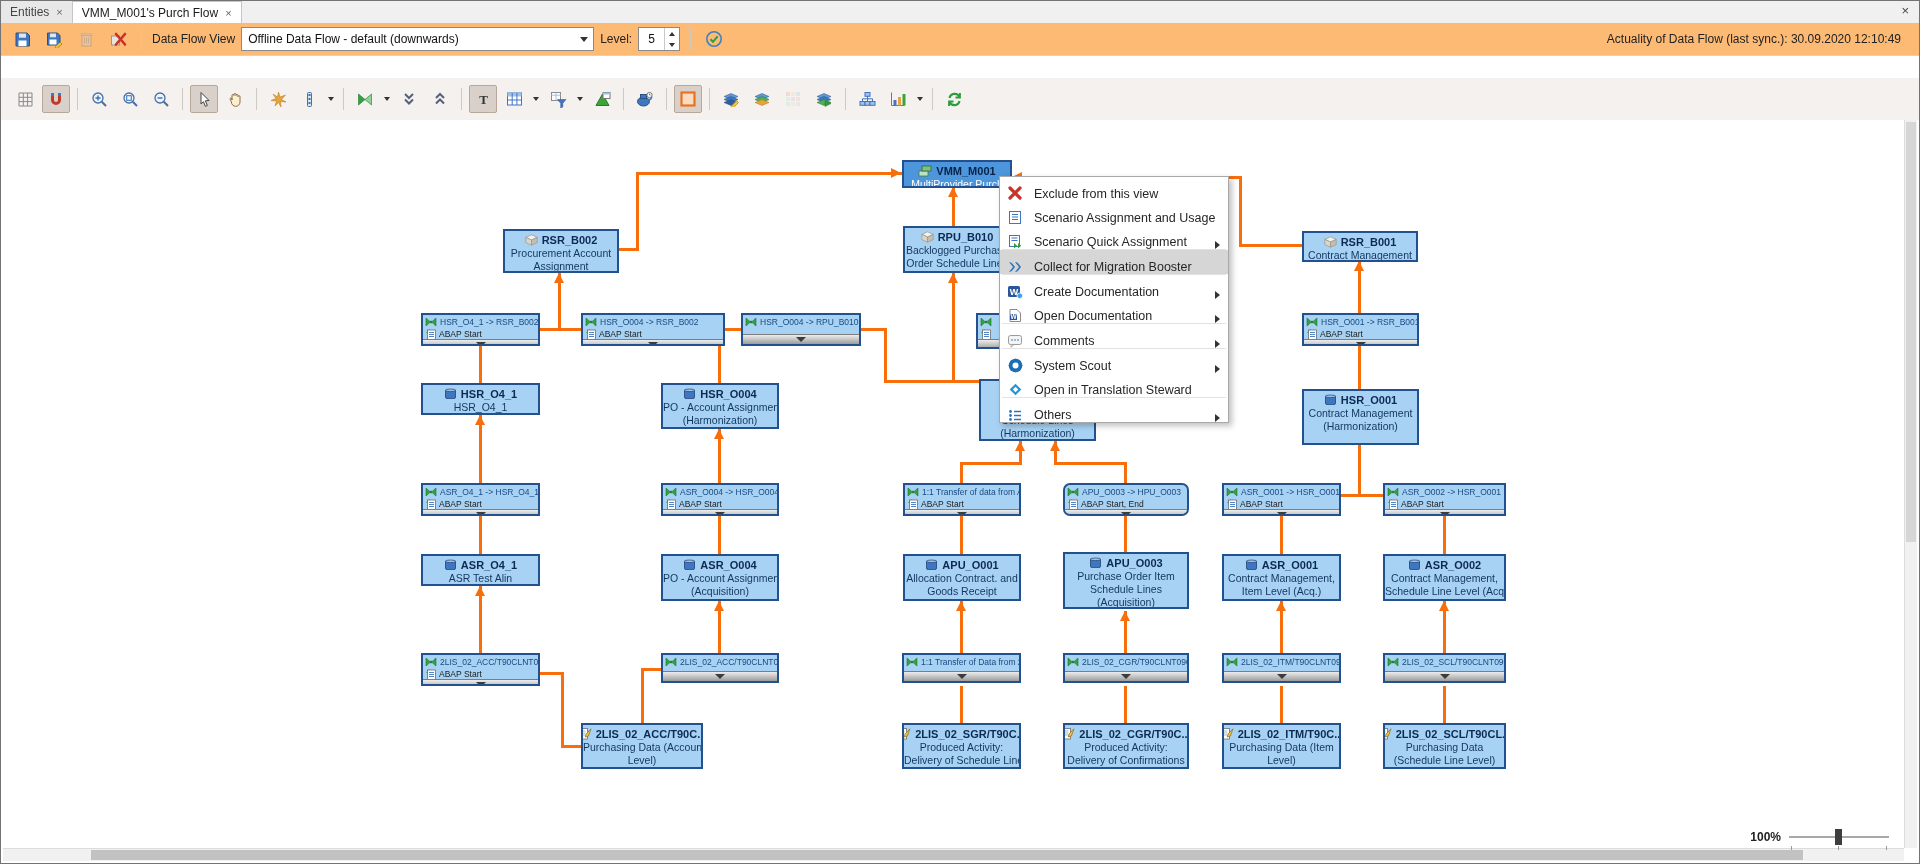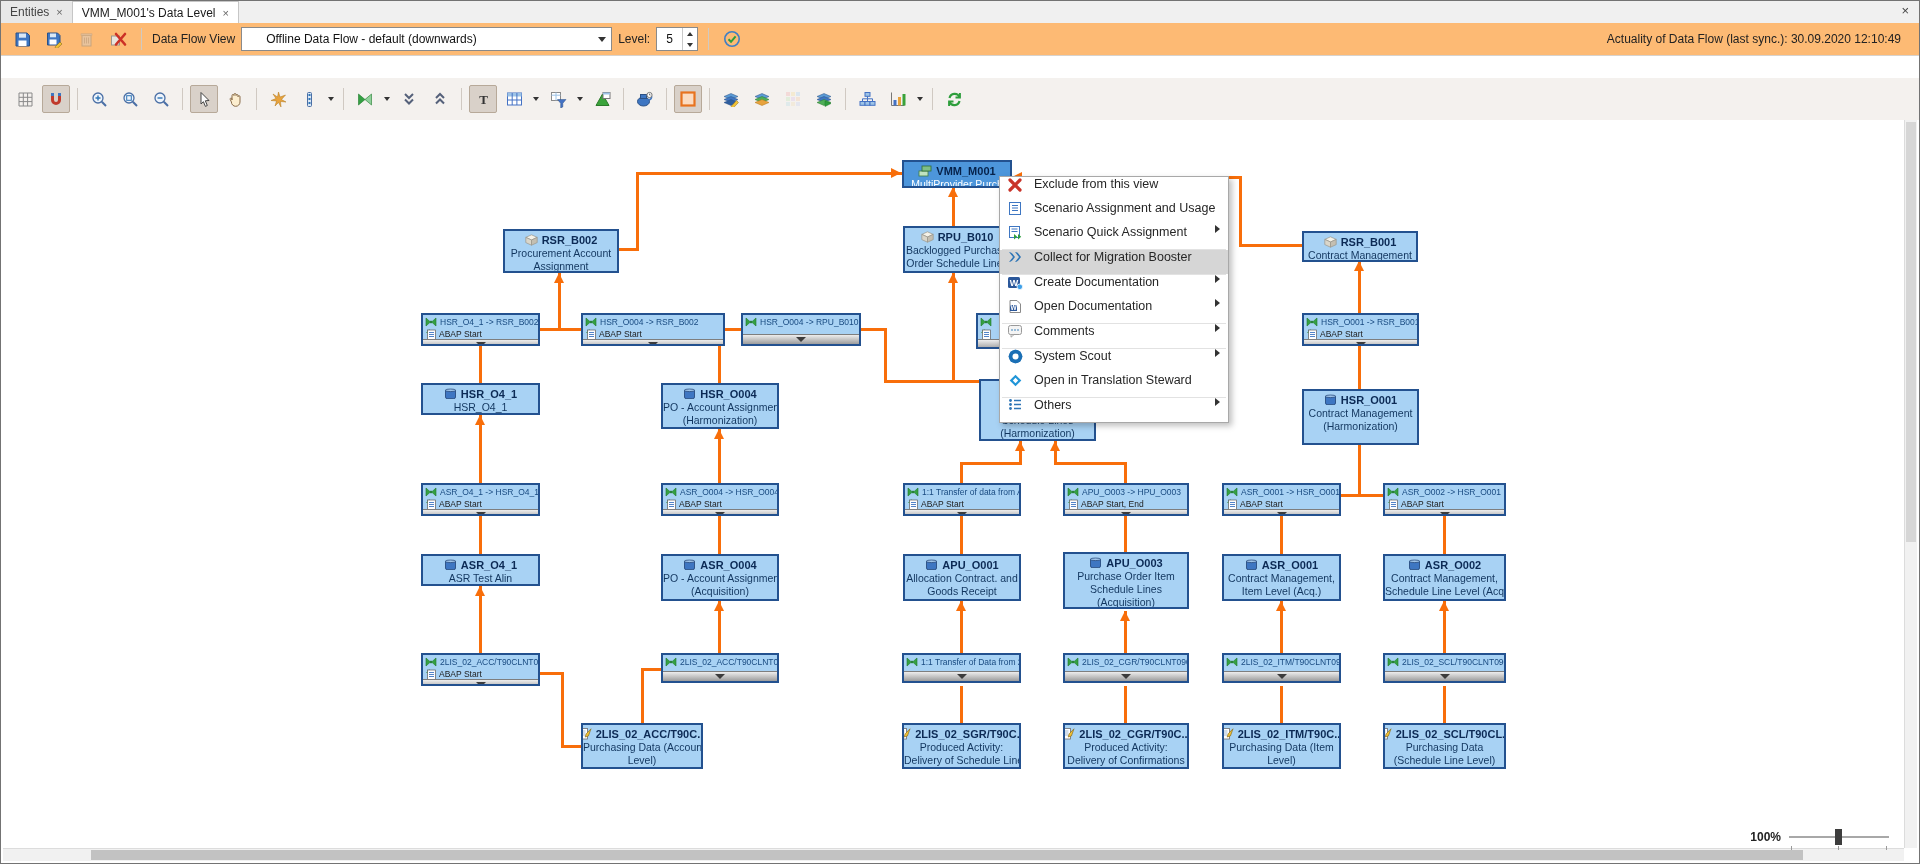--- a/index.html
+++ b/index.html
@@ -10,21 +10,21 @@
   .tab{display:flex;align-items:center;gap:7px;padding:0 9px;font-size:12px;color:#444;background:#e8e8e8;border-right:1px solid #c6c6c6;cursor:default;}
   .tab.active{background:#fff;color:#1a1a1a;border-top:1px solid #c6c6c6;margin-bottom:-1px;}
   .tabx{font-size:11px;color:#666;}
   .winclose{margin-left:auto;padding:2px 10px;font-size:13px;color:#444;}
   
   .tb1{position:absolute;left:0;top:22px;right:0;height:32px;background:#fdba74;border-bottom:1px solid #d8d2cc;display:flex;align-items:center;padding:0 8px;gap:6px;}
   .tbb{width:24px;height:24px;display:flex;align-items:center;justify-content:center;border:1px solid transparent;border-radius:2px;}
   .tbb.dis{opacity:.45;}
   .vsep{width:1px;height:22px;background:#d0c9c2;margin:0 4px;}
   .lbl{font-size:12px;color:#222;white-space:nowrap;}
-  .combo{width:345px;height:22px;background:#fff;border:1px solid #8a8a8a;display:flex;align-items:center;font-size:12px;color:#111;padding-left:24px;justify-content:space-between;}
+  .combo{width:345px;height:22px;background:#fff;border:1px solid #8a8a8a;display:flex;align-items:center;font-size:12px;color:#111;padding-left:6px;justify-content:space-between;}
   .combo .car{width:18px;height:100%;display:flex;align-items:center;justify-content:center;}
   .tri-d{width:0;height:0;border-left:4px solid transparent;border-right:4px solid transparent;border-top:5px solid #333;}
   .spin{width:40px;height:22px;border:1px solid #8a8a8a;background:#fff;display:flex;}
   .spin .val{flex:1;display:flex;align-items:center;justify-content:center;font-size:12px;color:#111;}
   .spin .btns{width:14px;border-left:1px solid #c9c9c9;display:flex;flex-direction:column;}
   .spin .btns div{flex:1;display:flex;align-items:center;justify-content:center;}
   .tri-u-s{width:0;height:0;border-left:3px solid transparent;border-right:3px solid transparent;border-bottom:4px solid #333;}
   .tri-d-s{width:0;height:0;border-left:3px solid transparent;border-right:3px solid transparent;border-top:4px solid #333;}
   .actuality{margin-left:auto;font-size:12px;color:#222;padding-right:10px;white-space:nowrap;}
   
@@ -51,21 +51,21 @@
   .node.sel .ttl{color:#06224a;}
   .node .ln{font-size:10.5px;line-height:13px;white-space:nowrap;}
   .tnode{position:absolute;background:#a8d2f4;border:2px solid #23518f;box-sizing:border-box;z-index:5;overflow:hidden;display:flex;flex-direction:column;}
   .trow{display:flex;align-items:center;gap:3px;padding:0 2px;height:11px;margin-top:1px;white-space:nowrap;overflow:hidden;flex:0 0 auto;}
   .trow .tt{font-size:8.5px;color:#184a80;}
   .trow .ts{font-size:8.5px;color:#1c1c1c;}
   .tstrip{margin-top:auto;height:9px;background:linear-gradient(#ededed,#9c9c9c);border-top:1px solid #7e7e7e;display:flex;align-items:center;justify-content:center;flex:0 0 auto;}
   .chev{width:0;height:0;border-left:5px solid transparent;border-right:5px solid transparent;border-top:5px solid #3c3c3c;}
   
   .cmenu{position:absolute;background:#fff;border:1px solid #a8a8a8;box-shadow:3px 3px 6px rgba(0,0,0,.25);z-index:50;}
-  .mi{height:24px;display:flex;align-items:flex-start;gap:10px;padding:0 8px 0 6px;font-size:12.5px;color:#262626;}
+  .mi{height:24px;display:flex;align-items:flex-end;gap:10px;padding:0 8px 0 6px;font-size:12.5px;color:#262626;}
   .mi.hl{background:#d6d6d6;}
   .mi .mic{width:18px;display:flex;align-items:center;justify-content:center;flex:0 0 18px;}
   .mi .mlabel{flex:1;white-space:nowrap;}
   .mi .subar{width:0;height:0;border-top:4px solid transparent;border-bottom:4px solid transparent;border-left:5px solid #333;}
   .msep{height:1px;background:#e2e2e2;margin:0 2px;}
   
   .zoomctl{position:absolute;right:30px;bottom:18px;display:flex;align-items:center;gap:8px;z-index:20;}
   .zoomctl .zl{font-size:12px;color:#222;font-weight:bold;}
   .ztrack{position:relative;width:100px;height:16px;}
   .ztrack .line{position:absolute;left:0;right:0;top:7px;height:2px;background:#a8a8a8;}
@@ -81,21 +81,21 @@
 <body>
 
 <div class="win">
 
   <div class="tabbar">
     <div class="tab">
       <span>Entities</span>
       <span class="tabx">×</span>
     </div>
     <div class="tab active">
-      <span>VMM_M001's Data Level</span>
+      <span>VMM_M001's Purch Flow</span>
       <span class="tabx">×</span>
     </div>
     <div class="winclose">×</div>
   </div>
 
   <div class="tb1">
     <span class="tbb">
         <svg width="17" height="17">
           <path d="M2 2 h11 l2.5 2.5 V15 H2 Z" fill="#3e76c2" stroke="#2b5186"></path>
           <rect x="5" y="2.5" width="7" height="4.2" fill="#d9e7f5"></rect>
@@ -851,21 +851,21 @@
               <rect x="2.5" y="2" width="8" height="9.5" fill="#fdfdfd" stroke="#5a5a5a" stroke-width=".7"></rect>
               <path d="M4 4.5 h5 M4 6.5 h5 M4 8.5 h5" stroke="#3e76c2" stroke-width=".9"></path>
             </svg>
           </span>
           <span class="ts">ABAP Start</span>
         </div>
         <div class="tstrip">
           <span class="chev"></span>
         </div>
       </div>
-      <div class="tnode" style="left: 1062px; top: 363px; width: 126px; height: 33px;">
+      <div class="tnode" style="left: 1062px; top: 363px; width: 126px; height: 33px; border-radius: 7px;">
         <div class="trow">
           <span>
             <svg width="12" height="10">
               <path d="M1 1 L5.4 5 L1 9 Z" fill="#35a043" stroke="#1e7a2c" stroke-width=".6"></path>
               <path d="M11 1 L6.6 5 L11 9 Z" fill="#35a043" stroke="#1e7a2c" stroke-width=".6"></path>
               <rect x="5.1" y="3.8" width="1.8" height="2.4" fill="#1e7a2c"></rect>
             </svg>
           </span>
           <span class="tt">APU_O003 -&gt; HPU_O003</span>
         </div>

